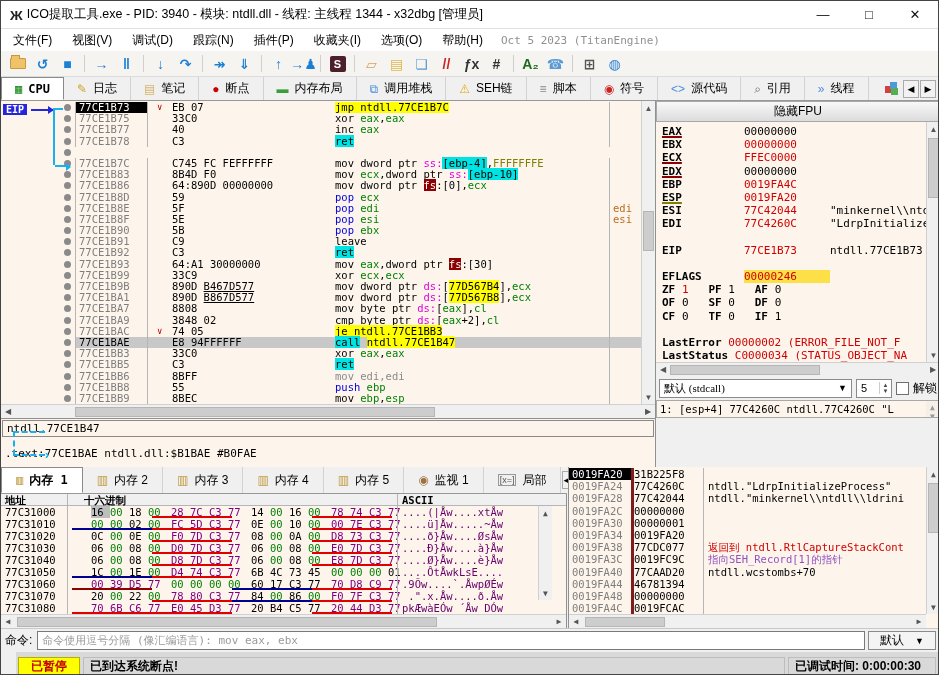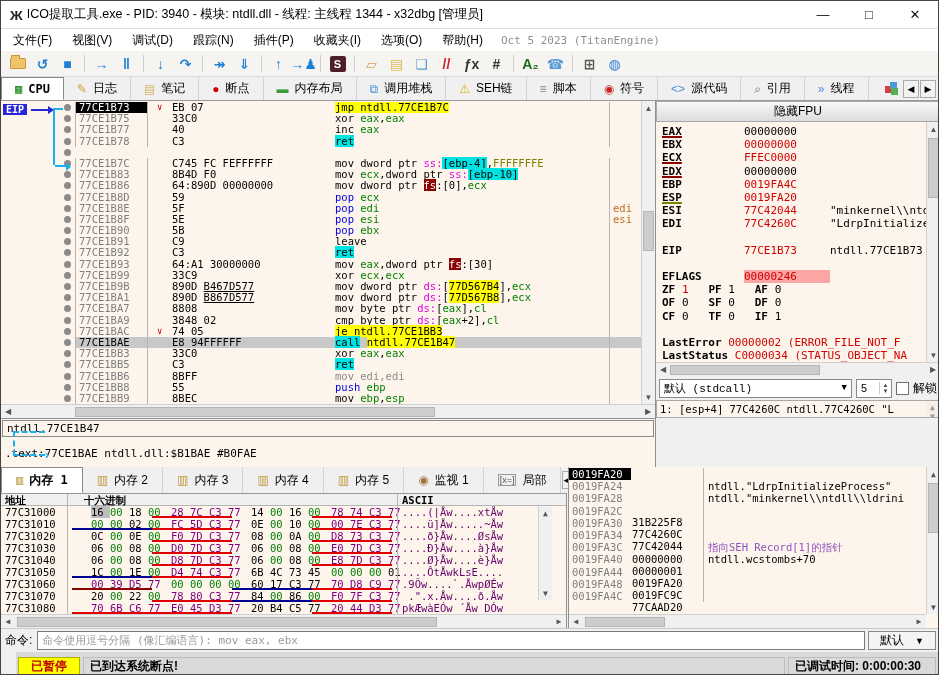--- a/index.html
+++ b/index.html
@@ -90,25 +90,25 @@
   .regs-header{height:21px;background:linear-gradient(#f8f8f8,#dcdcdc);border:1px solid #a8a8a8;display:flex;align-items:center;justify-content:center;font-size:12px;}
   .regs-body{position:absolute;top:21px;left:0;right:14px;height:240px;overflow:hidden;padding:3px 0 0 6px;
              font-family:"DejaVu Sans Mono",monospace;font-size:11px;}
   .rrow{height:13.2px;line-height:13.2px;white-space:pre;display:flex;}
   .rname{width:82px;flex:none;font-weight:bold;}
   .rval{width:86px;flex:none;}
   .vr{color:#d00000;} .vk{color:#000;}
   .rext{flex:1;overflow:hidden;white-space:pre;}
   .uline{text-decoration:underline;text-decoration-color:#8b0000;text-decoration-thickness:2px;}
   .uline-o{text-decoration:underline;text-decoration-color:#808000;text-decoration-thickness:2px;}
-  .efbg{background:#fca5a5;}
+  .efbg{background:#fde047;}
   .regs-vscroll{position:absolute;right:0;top:21px;width:14px;height:240px;background:#f0f0f0;border-left:1px solid #d0d0d0;}
   .regs-hscroll{position:absolute;left:0;right:0;top:261px;height:14px;background:#f0f0f0;border-top:1px solid #d0d0d0;display:flex;align-items:center;}
   .convbar{position:absolute;left:0;right:0;top:275px;height:24px;background:#f0f0f0;display:flex;align-items:center;padding:0 3px;gap:4px;}
-  .conv-dd{flex:1;height:19px;border:1px solid #8a8a8a;background:#fff;display:flex;align-items:center;padding:0 4px;font-family:Liberation Mono, monospace;font-size:11px;}
+  .conv-dd{flex:1;height:19px;border:1px solid #8a8a8a;background:#fff;display:flex;align-items:center;padding:0 4px;font-family:Liberation Serif, serif;font-size:11px;}
   .conv-dd .car{margin-left:auto;font-size:9px;}
   .spin{width:36px;height:19px;border:1px solid #8a8a8a;background:#fff;display:flex;align-items:center;}
   .spin .n{flex:1;padding-left:4px;font-size:11px;}
   .spin .ar{width:12px;display:flex;flex-direction:column;align-items:center;font-size:6px;color:#444;border-left:1px solid #ccc;}
   .chk{width:13px;height:13px;border:1px solid #707070;background:#fff;}
   .args{position:absolute;left:0;right:0;top:299px;bottom:0;background:#fdf5ec;border:1px solid #a8a8a8;
         font-family:"DejaVu Sans Mono",monospace;font-size:10.5px;padding:2px 0 0 3px;overflow:hidden;}
   .args .arow{height:12.6px;line-height:12.6px;white-space:pre;}
   .args-vs{position:absolute;right:0;top:0;bottom:0;width:13px;background:#f6efe7;display:flex;flex-direction:column;justify-content:space-between;align-items:center;font-size:8px;color:#999;padding:2px 0;}
 
@@ -142,21 +142,21 @@
   .dmp-ascii{flex:1;border-left:1px solid #b5b5b5;padding-left:4px;color:#66006a;overflow:hidden;}
   .dump-vs{position:absolute;right:14px;top:12px;width:14px;height:94px;background:#f0f0f0;border-left:1px solid #d0d0d0;}
 
   
   .stack{position:absolute;top:466px;left:567px;width:372px;height:161px;background:#fdf5ec;border-left:1px solid #909090;
          font-family:"DejaVu Sans Mono",monospace;font-size:10.5px;}
   .strows{position:absolute;top:1px;left:0;right:14px;bottom:14px;overflow:hidden;}
   .strow{display:flex;height:12.2px;line-height:12.2px;white-space:pre;}
   .st-addr{width:62px;flex:none;color:#7e7e7e;padding-left:3px;}
   .st-addr.sel{background:#000;color:#fff;}
-  .st-val{width:72px;flex:none;border-left:1px solid #7f1d1d;padding-left:0;margin-top:48px;}
+  .st-val{width:72px;flex:none;border-left:3px solid #7f1d1d;padding-left:0;}
   .st-cmt{flex:1;border-left:1px solid #b5b5b5;padding-left:4px;overflow:hidden;}
   .cc-r{color:#d00000;} .cc-p{color:#9152c0;} .cc-k{color:#000;}
 
   
   .cmdbar{position:absolute;top:627px;left:0;right:0;height:24px;background:#f0f0f0;display:flex;align-items:center;padding:0 2px;gap:3px;border-top:1px solid #c8c8c8;}
   .cmd-label{font-size:12px;padding:0 2px;}
   .cmd-input{flex:1;height:19px;border:1px solid #7a7a7a;background:#fff;font-family:"DejaVu Sans Mono",monospace;font-size:11px;padding:0 4px;color:#000;}
   .cmd-input::placeholder{color:#9a9a9a;}
   .cmd-dd{width:68px;height:19px;border:1px solid #8a8a8a;background:#f4f4f4;display:flex;align-items:center;padding:0 11px;font-size:12px;}
   .cmd-dd .car{margin-left:auto;font-size:9px;}
@@ -503,20 +503,21 @@
   </div>
 
   <div class="stack">
     <div class="strows" id="stackrows">
         <div class="strow"><span class="st-addr sel">0019FA20</span><span class="st-val">31B225F8</span><span class="st-cmt cc-k"></span></div>
         <div class="strow"><span class="st-addr">0019FA24</span><span class="st-val">77C4260C</span><span class="st-cmt cc-k">ntdll."LdrpInitializeProcess"</span></div>
         <div class="strow"><span class="st-addr">0019FA28</span><span class="st-val">77C42044</span><span class="st-cmt cc-k">ntdll."minkernel\\ntdll\\ldrini</span></div>
         <div class="strow"><span class="st-addr">0019FA2C</span><span class="st-val">00000000</span><span class="st-cmt cc-k"></span></div>
         <div class="strow"><span class="st-addr">0019FA30</span><span class="st-val">00000001</span><span class="st-cmt cc-k"></span></div>
         <div class="strow"><span class="st-addr">0019FA34</span><span class="st-val">0019FA20</span><span class="st-cmt cc-k"></span></div>
+        <div class="strow"><span class="st-addr">0019FA38</span><span class="st-val">77CDC077</span><span class="st-cmt cc-r">返回到 ntdll.RtlCaptureStackCont</span></div>
         <div class="strow"><span class="st-addr">0019FA3C</span><span class="st-val">0019FC9C</span><span class="st-cmt cc-p">指向SEH_Record[1]的指针</span></div>
         <div class="strow"><span class="st-addr">0019FA40</span><span class="st-val">77CAAD20</span><span class="st-cmt cc-k">ntdll.wcstombs+70</span></div>
         <div class="strow"><span class="st-addr">0019FA44</span><span class="st-val">46781394</span><span class="st-cmt cc-k"></span></div>
         <div class="strow"><span class="st-addr">0019FA48</span><span class="st-val">00000000</span><span class="st-cmt cc-k"></span></div>
         <div class="strow"><span class="st-addr">0019FA4C</span><span class="st-val">0019FCAC</span><span class="st-cmt cc-k"></span></div>
       </div>
     <div class="vscroll" style="bottom:14px;">
       <div class="vs-a">▲</div>
       <div class="vs-thumb" style="top:16px;height:50px;"></div>
       <div class="vs-a" style="position:absolute;bottom:0;width:100%;">▼</div>

